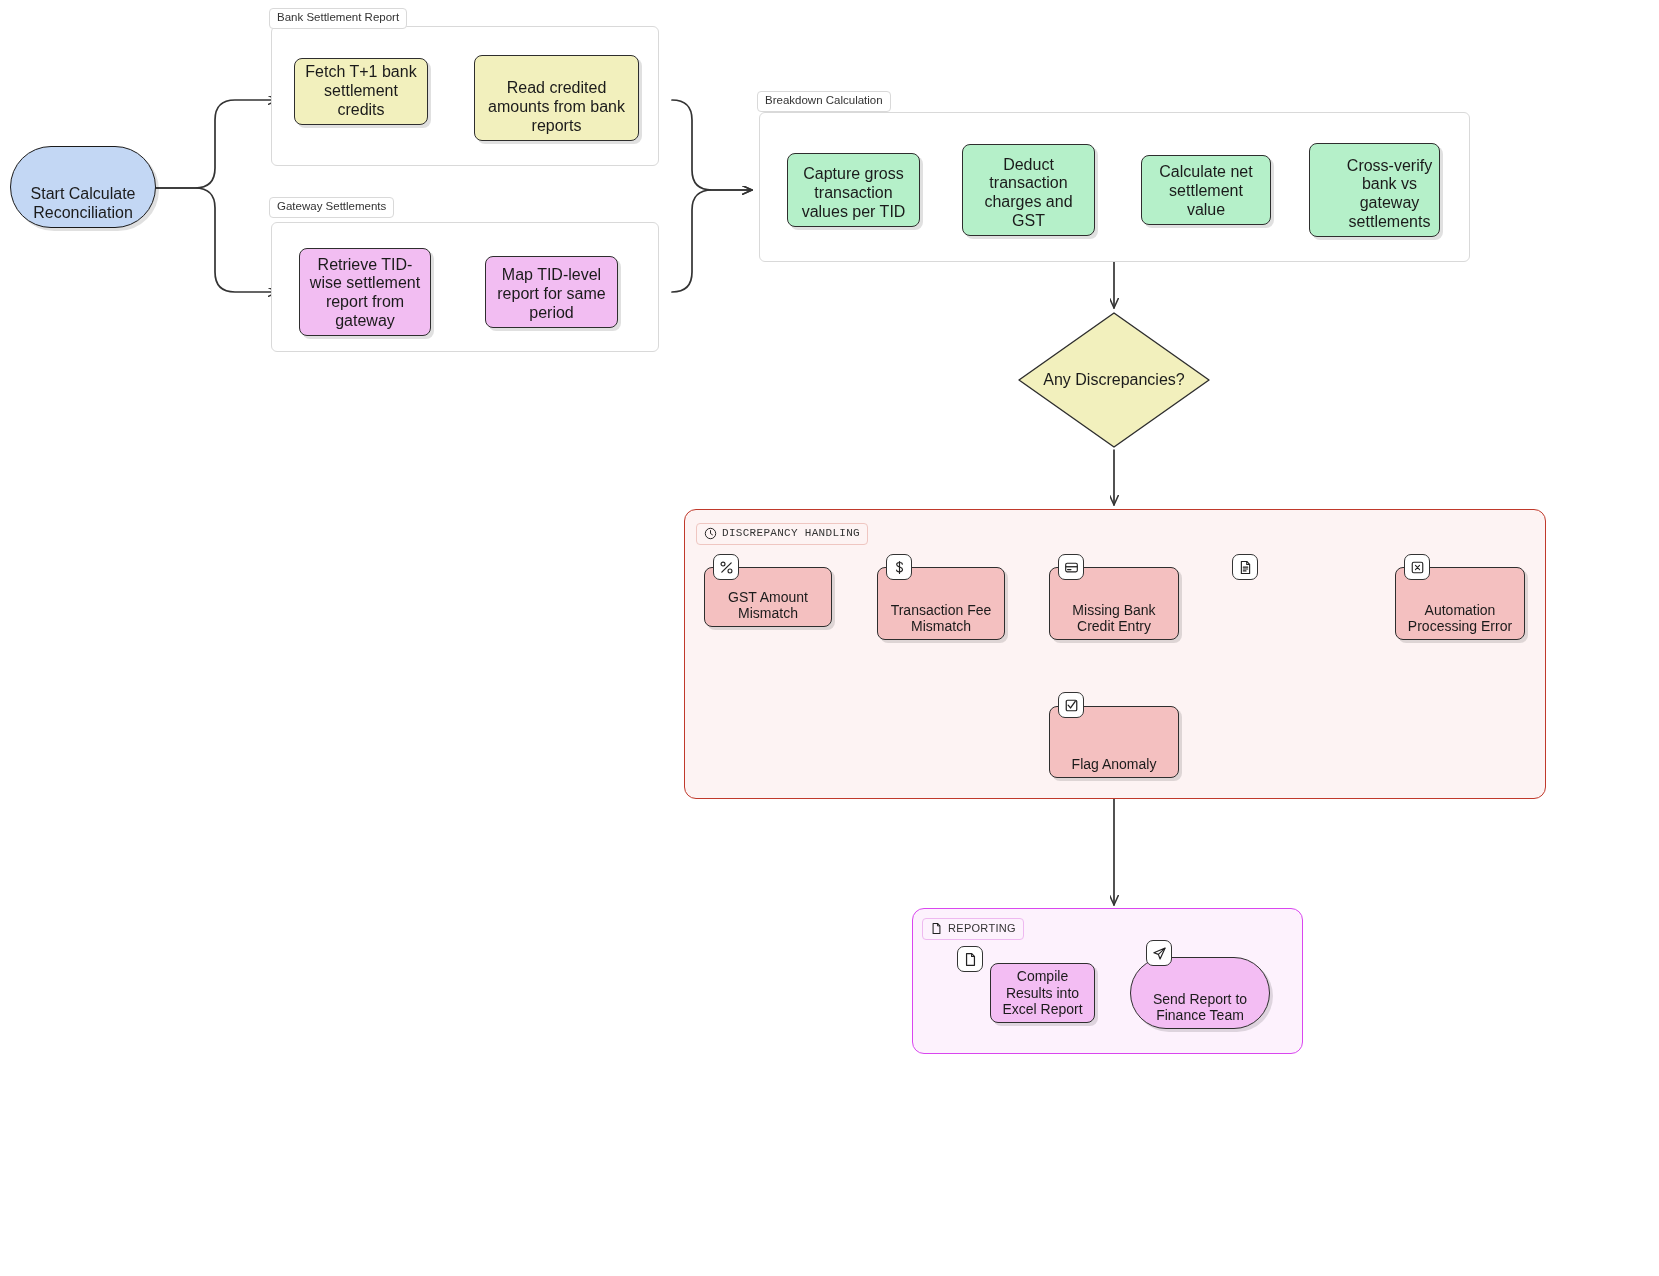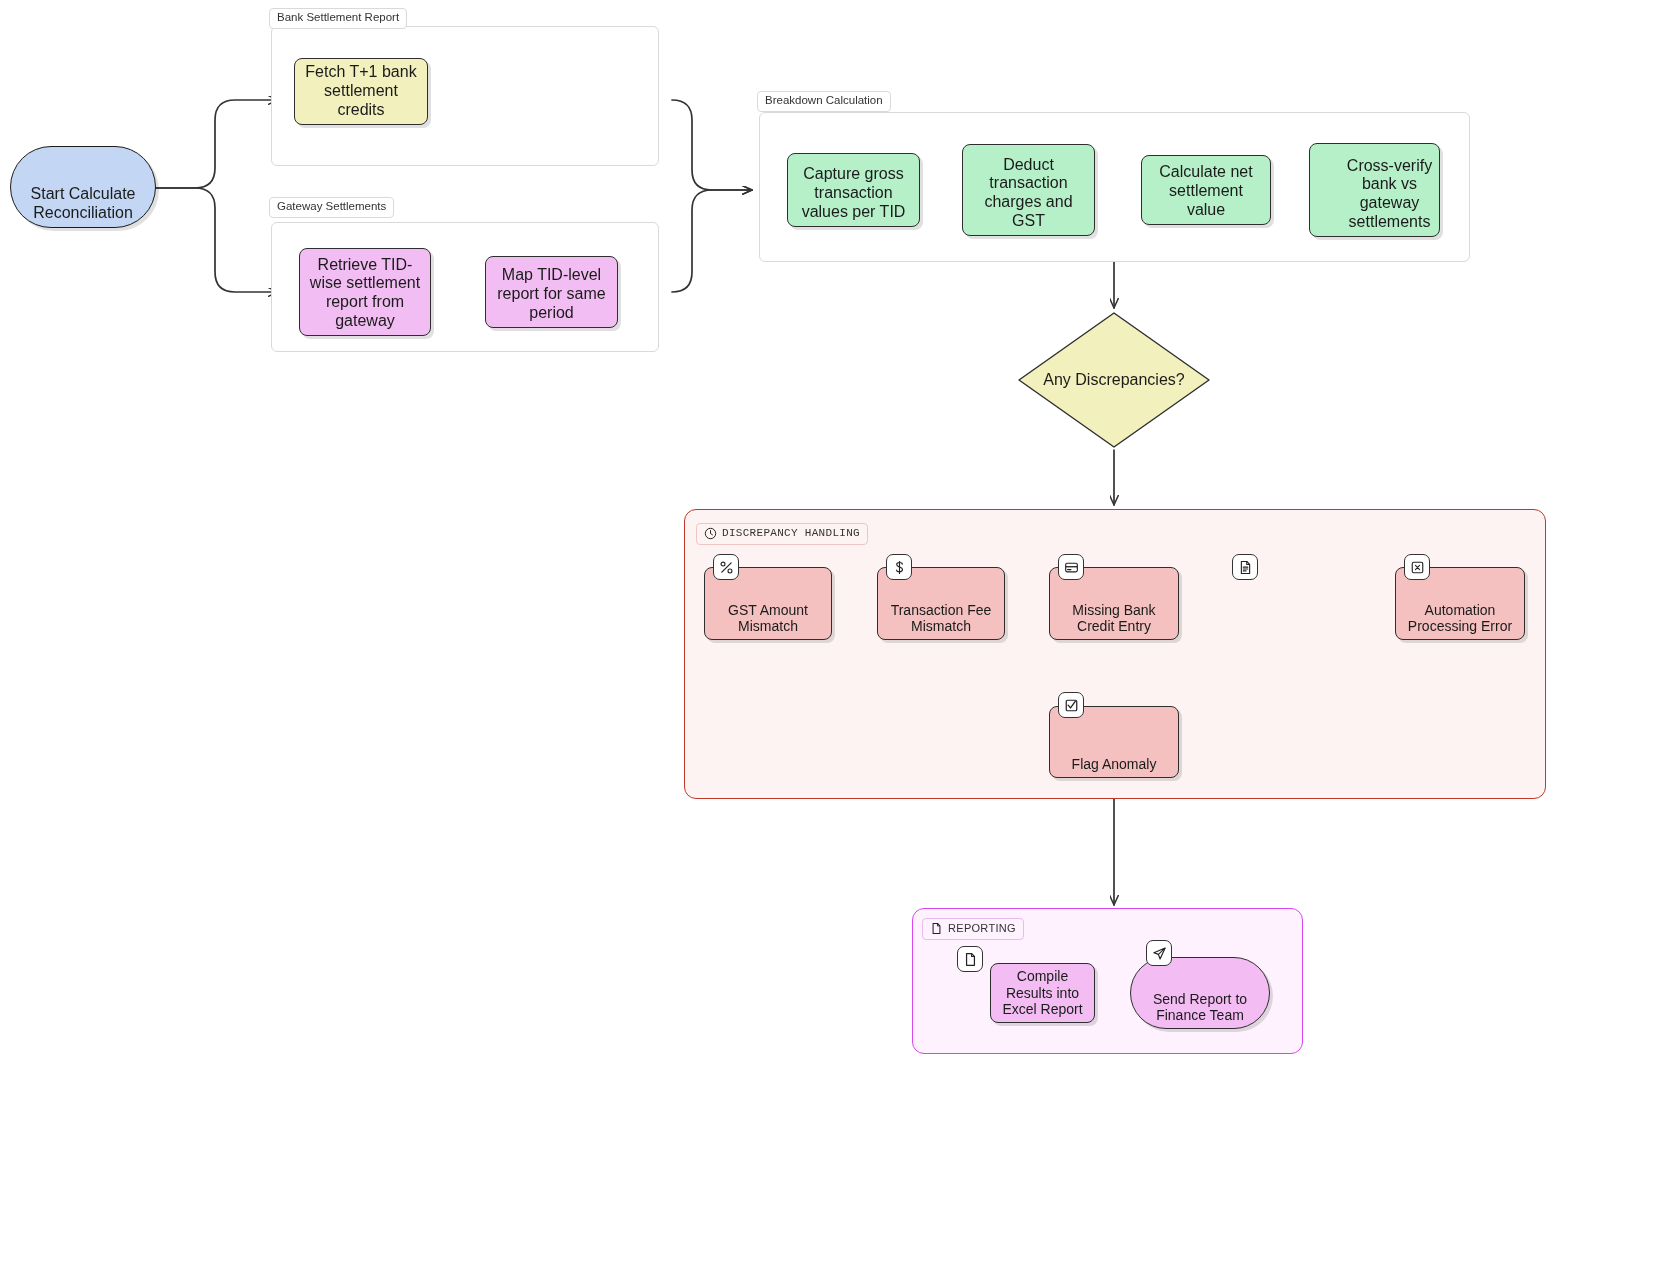--- a/index.html
+++ b/index.html
@@ -196,20 +196,23 @@
 
   <div class="subgraph plain" style="left:271px; top:26px; width:388px; height:140px;"></div>
   <div class="sg-label" style="left:269px; top:8px;">
     <span>Bank Settlement Report</span>
   </div>
 
   <div class="node n-yellow" style="left:294px; top:58px; width:134px; height:67px;">
     <span class="lbl">Fetch T+1 bank settlement credits</span>
   </div>
 
+  <div class="node n-yellow" style="left:474px; top:55px; width:165px; height:86px;">
+    <span class="lbl">Read credited amounts from bank reports</span>
+  </div>
 
   <div class="subgraph plain" style="left:271px; top:222px; width:388px; height:130px;"></div>
   <div class="sg-label" style="left:269px; top:197px;">
     <span>Gateway Settlements</span>
   </div>
 
   <div class="node n-pink" style="left:299px; top:248px; width:132px; height:88px;">
     <span class="lbl">Retrieve TID-wise settlement report from gateway</span>
   </div>
 
@@ -249,21 +252,21 @@
   <div class="sg-label discrepancy" style="left:696px; top:523px;">
     <span class="icoslot">
       <svg width="13" height="13" viewBox="0 0 16 16">
         <circle cx="8" cy="8" r="6.4" fill="none" stroke="#222" stroke-width="1.2"></circle>
         <path d="M8,4.4 L8,8 L10.4,9.6" fill="none" stroke="#222" stroke-width="1.2" stroke-linecap="round"></path>
       </svg>
     </span>
     <span>DISCREPANCY HANDLING</span>
   </div>
 
-  <div class="node n-red small" style="left:704px; top:567px; width:128px; height:73px;">
+  <div class="node n-red small" style="left:704px; top:567px; width:128px; height:60px;">
     <span class="lbl">GST Amount Mismatch</span>
   </div>
   <div class="node-icon" style="left:713px; top:554px;">
     <svg width="15" height="15" viewBox="0 0 16 16">
       <circle cx="4.3" cy="4.3" r="2.1" fill="none" stroke="#222" stroke-width="1.2"></circle>
       <circle cx="11.7" cy="11.7" r="2.1" fill="none" stroke="#222" stroke-width="1.2"></circle>
       <path d="M13,3 L3,13" stroke="#222" stroke-width="1.3" stroke-linecap="round"></path>
     </svg>
   </div>
 

